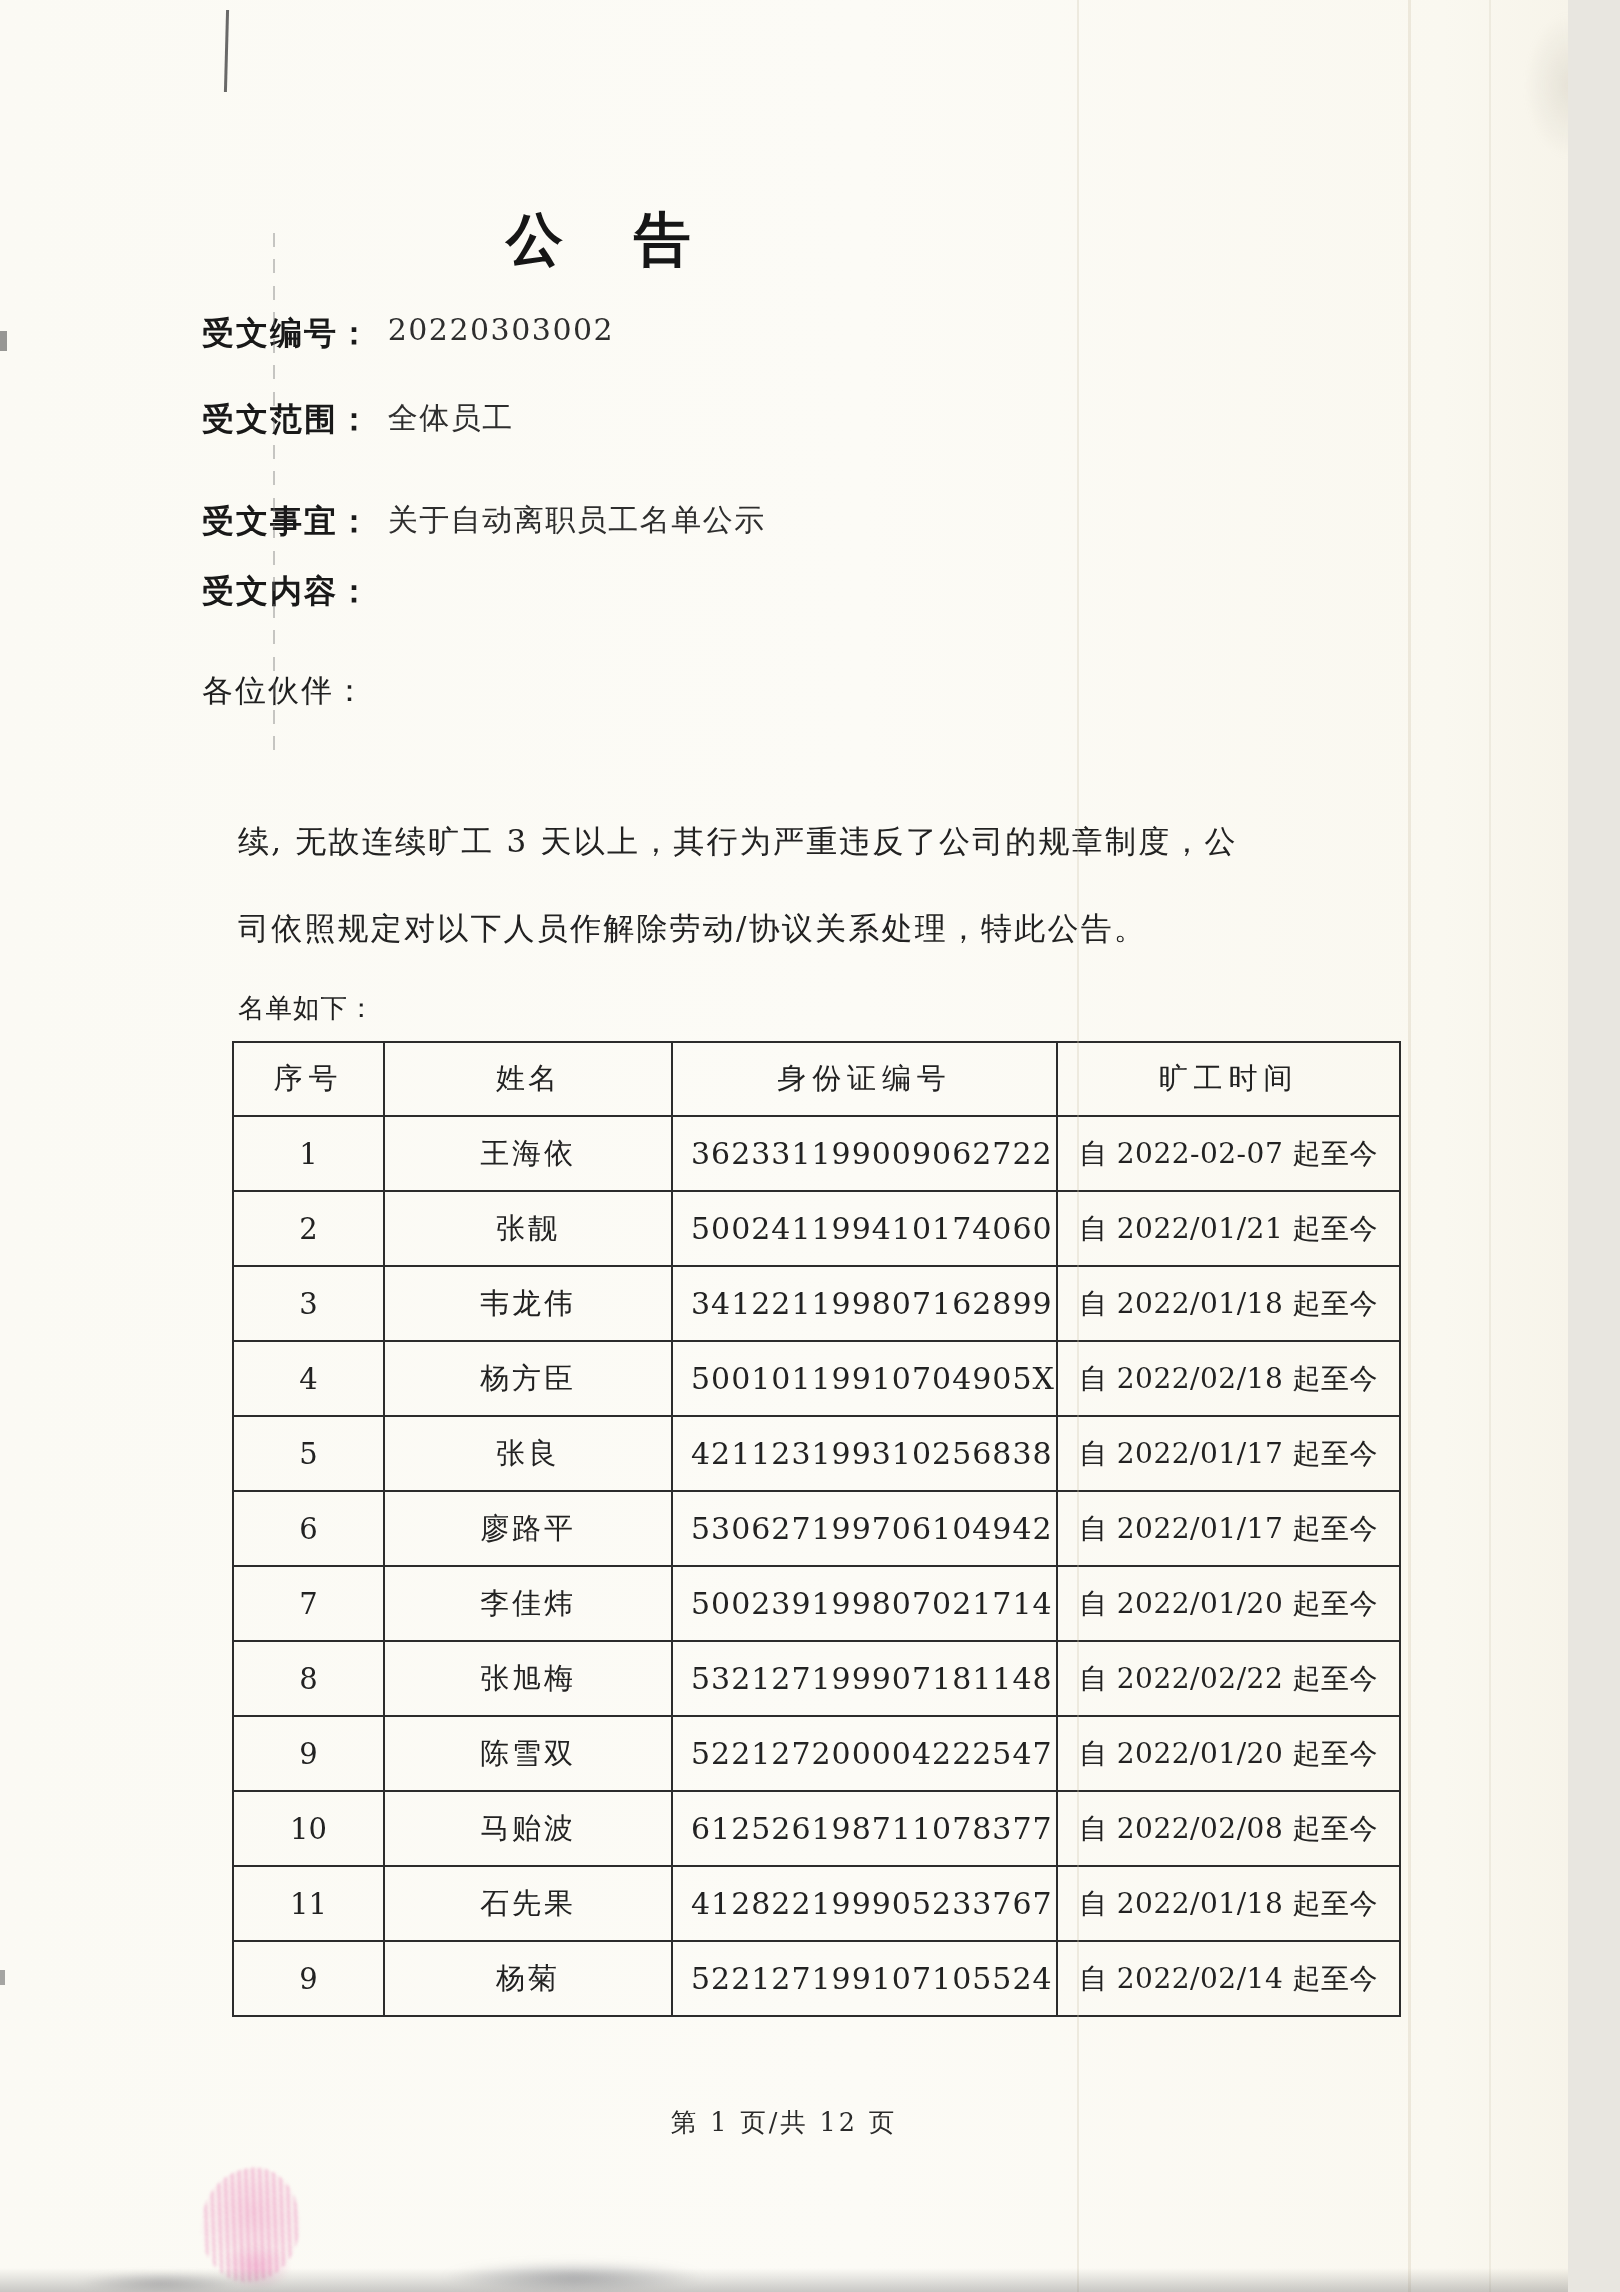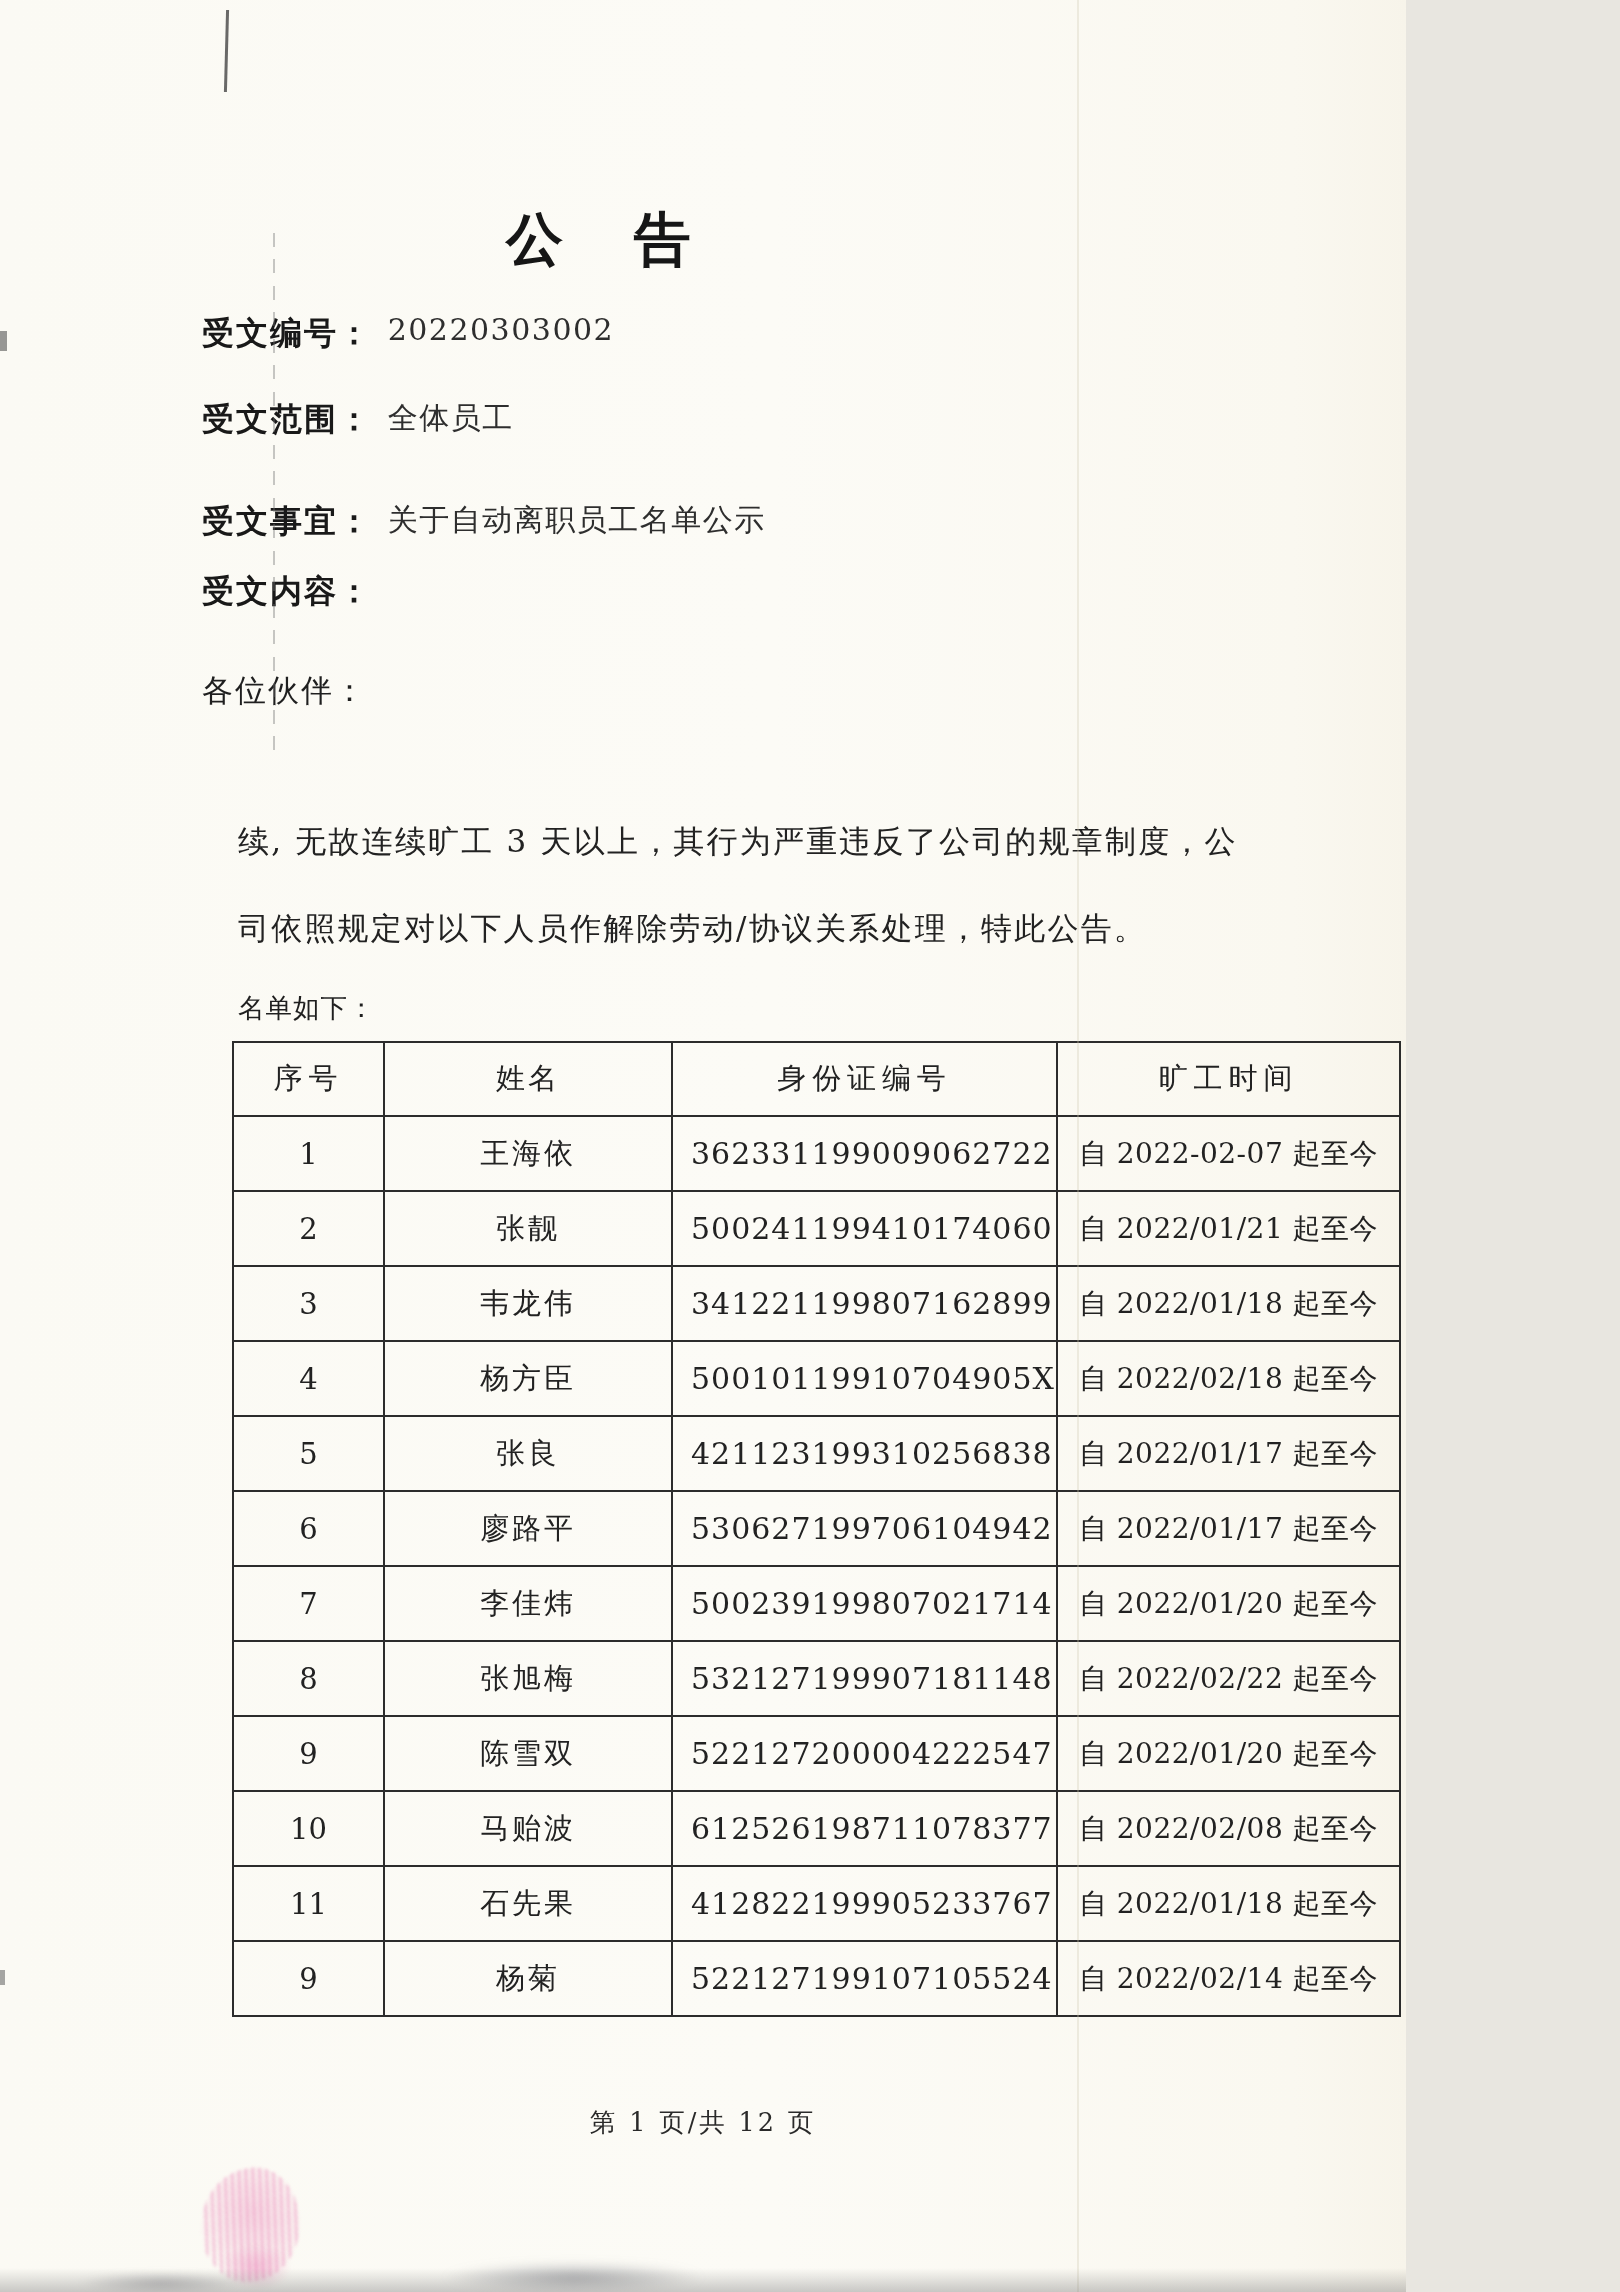--- a/index.html
+++ b/index.html
@@ -1,18 +1,18 @@
 <!DOCTYPE html>
 <html><head>
 <meta charset="utf-8">
 <style>
   html,body{margin:0;padding:0;}
   body{width:1620px;height:2293px;overflow:hidden;background:#e8e6e0;}
   .page{
-    position:relative;width:1406px;height:2293px;overflow:hidden;
+    position:relative;width:1568px;height:2293px;overflow:hidden;
     background:linear-gradient(90deg,#fbfaf4 0%,#fcfbf6 55%,#faf8f0 92%,#f7f4ea 100%);
     font-family:"DejaVu Serif","Liberation Serif",serif;
     color:#1f1f1f;
   }
   .abs{position:absolute;}
   .title{
     left:506px;top:202px;font-size:57px;font-weight:700;letter-spacing:25.5px;
     color:#161616;white-space:nowrap;
   }
   .meta-row{left:202px;display:flex;align-items:flex-start;gap:15.7px;white-space:nowrap;}

